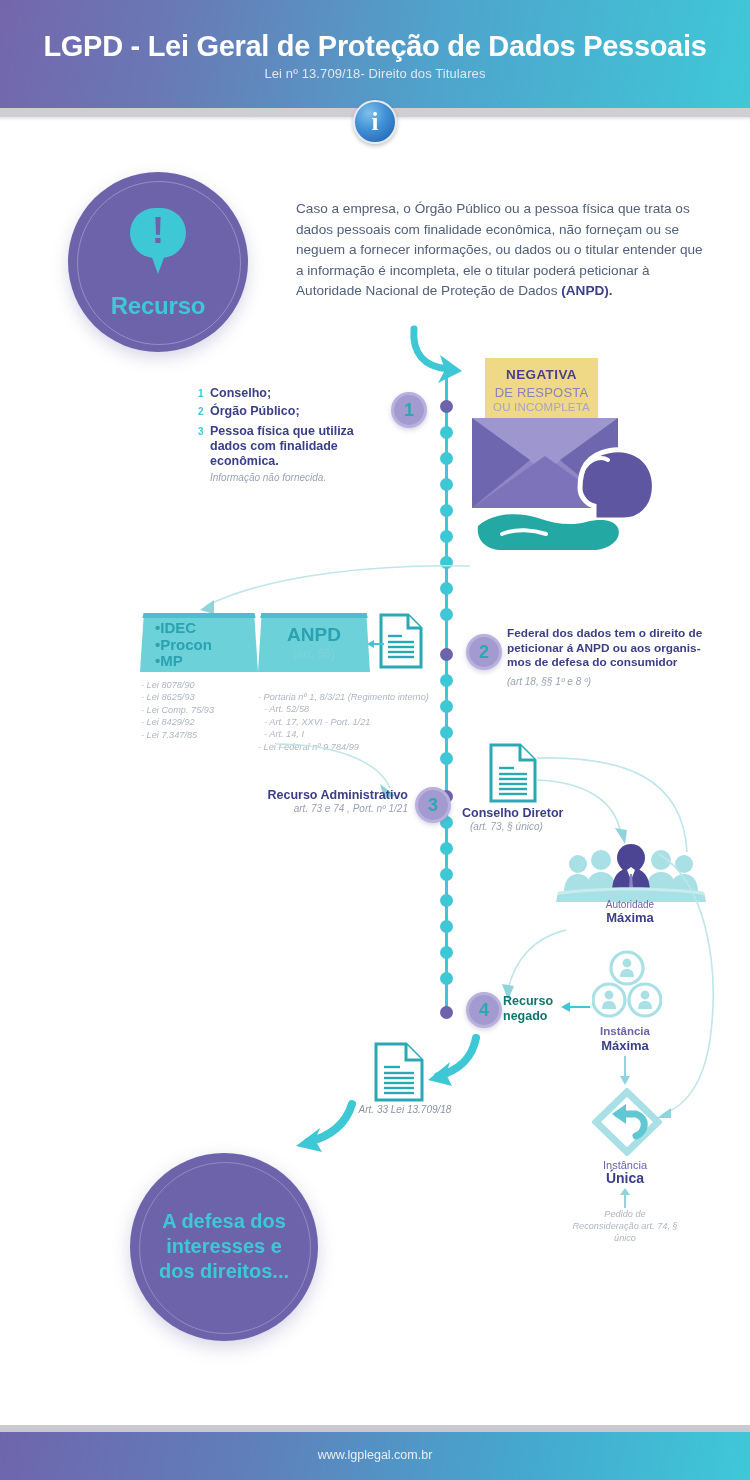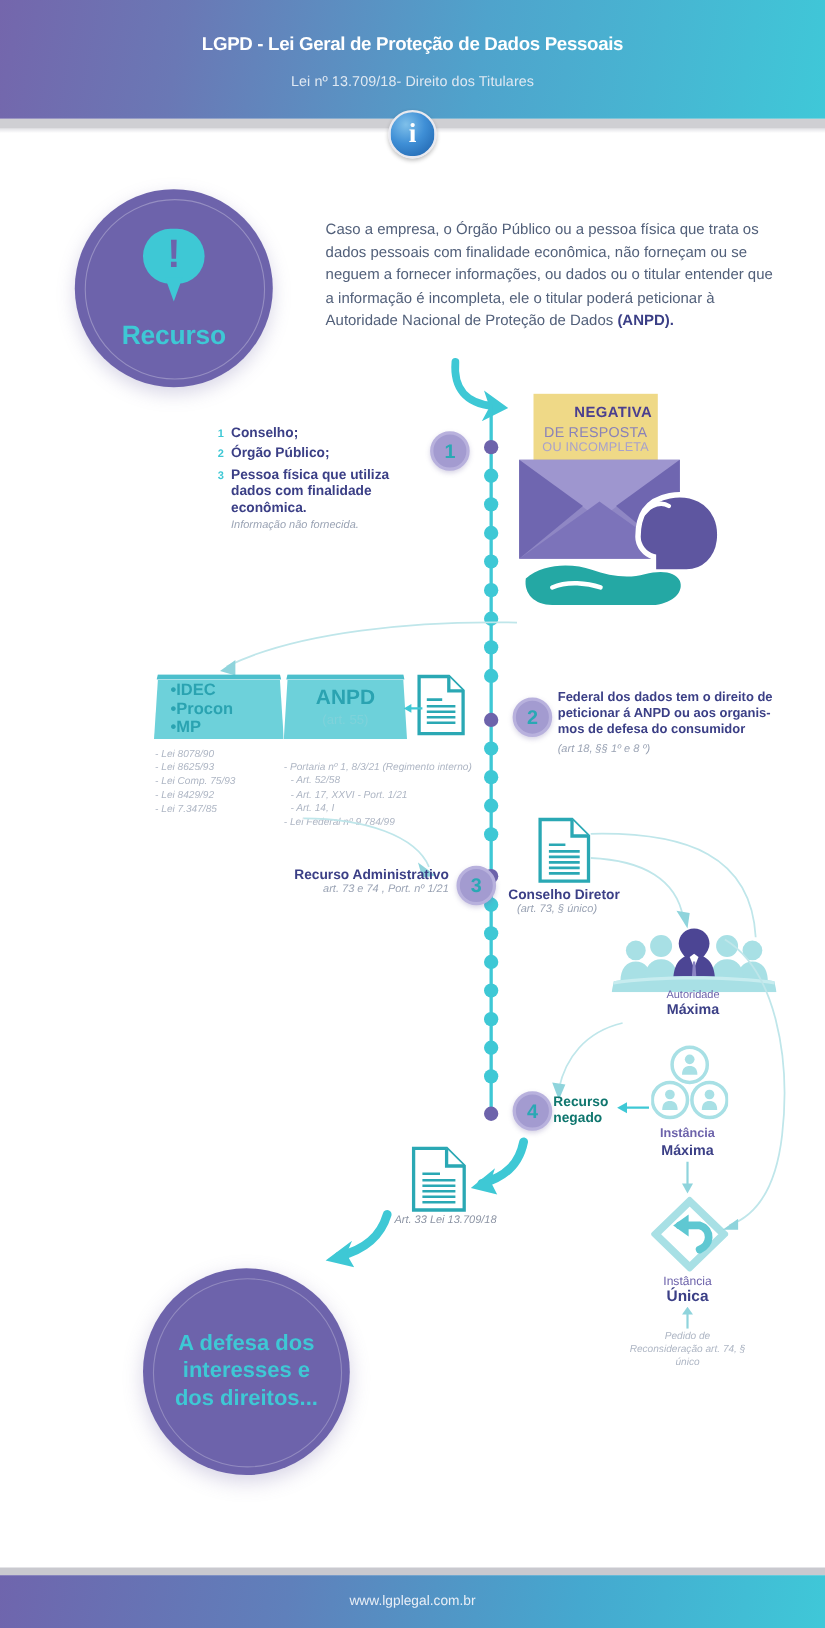--- a/index.html
+++ b/index.html
@@ -14,21 +14,21 @@
 
   
   .header {
     position: absolute; left: 0; top: 0; width: 750px; height: 108px;
     background: linear-gradient(100deg, #7466ac 0%, #6a78b5 22%, #4fa3cc 58%, #3fc8d8 100%);
   }
   .header-title {
     position: absolute; left: 0; top: 30px; width: 750px;
     text-align: center;
     color: #ffffff;
-    font-size: 17px;
+    font-size: 29px;
     font-weight: bold;
     letter-spacing: -0.3px;
   }
   .header-sub {
     position: absolute; left: 0; top: 66px; width: 750px;
     text-align: center;
     color: #dfe8f2;
     font-size: 13px;
     letter-spacing: 0.1px;
   }
@@ -135,21 +135,21 @@
     position: absolute; left: 17px; top: 0; width: 113px; height: 72px;
     background: #efd987;
   }
   .neg-card::after {
     content: ""; position: absolute; left: 0; bottom: -17px;
     width: 0; height: 0;
     border-left: 56.5px solid #efd987;
     border-right: 56.5px solid #efd987;
     border-bottom: 17px solid transparent;
   }
-  .neg-t1 { position: absolute; left: 16px; top: 9px; width: 113px; text-align: center;
+  .neg-t1 { position: absolute; left: 0; top: 9px; width: 113px; text-align: center;
             color: #4a3f8f; font-size: 13.5px; font-weight: bold; letter-spacing: .4px; }
   .neg-t2 { position: absolute; left: 0; top: 27px; width: 113px; text-align: center;
             color: #8a82b8; font-size: 13px; letter-spacing: .2px; }
   .neg-t3 { position: absolute; left: 0; top: 43px; width: 113px; text-align: center;
             color: #a8a1cb; font-size: 11.5px; letter-spacing: .2px; }
 
   
   .trap {
     position: absolute; background: #6dd1da;
     clip-path: polygon(3% 0%, 97% 0%, 100% 100%, 0% 100%);

